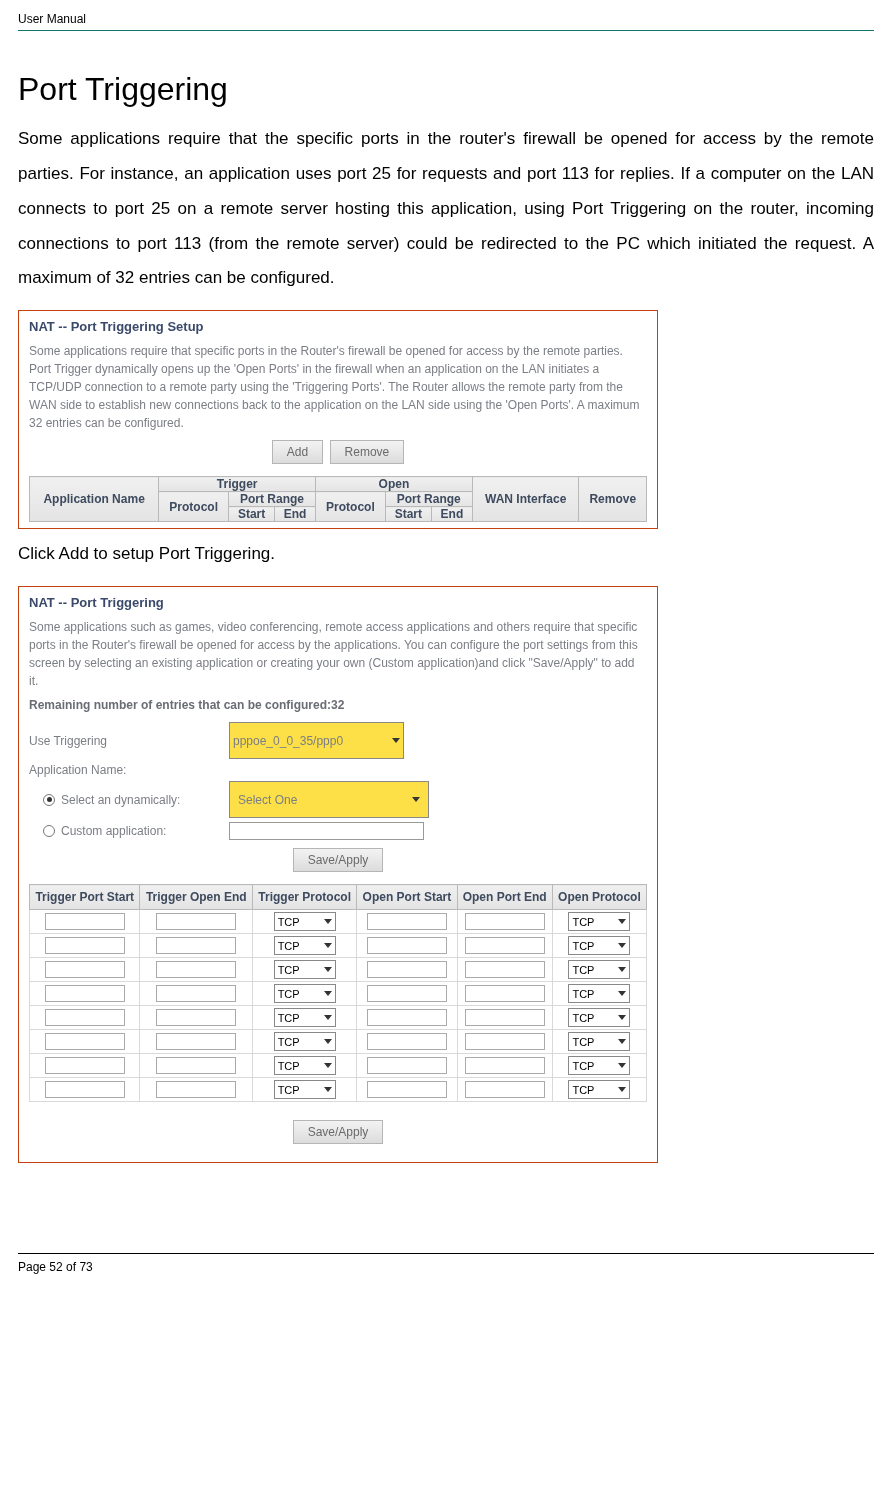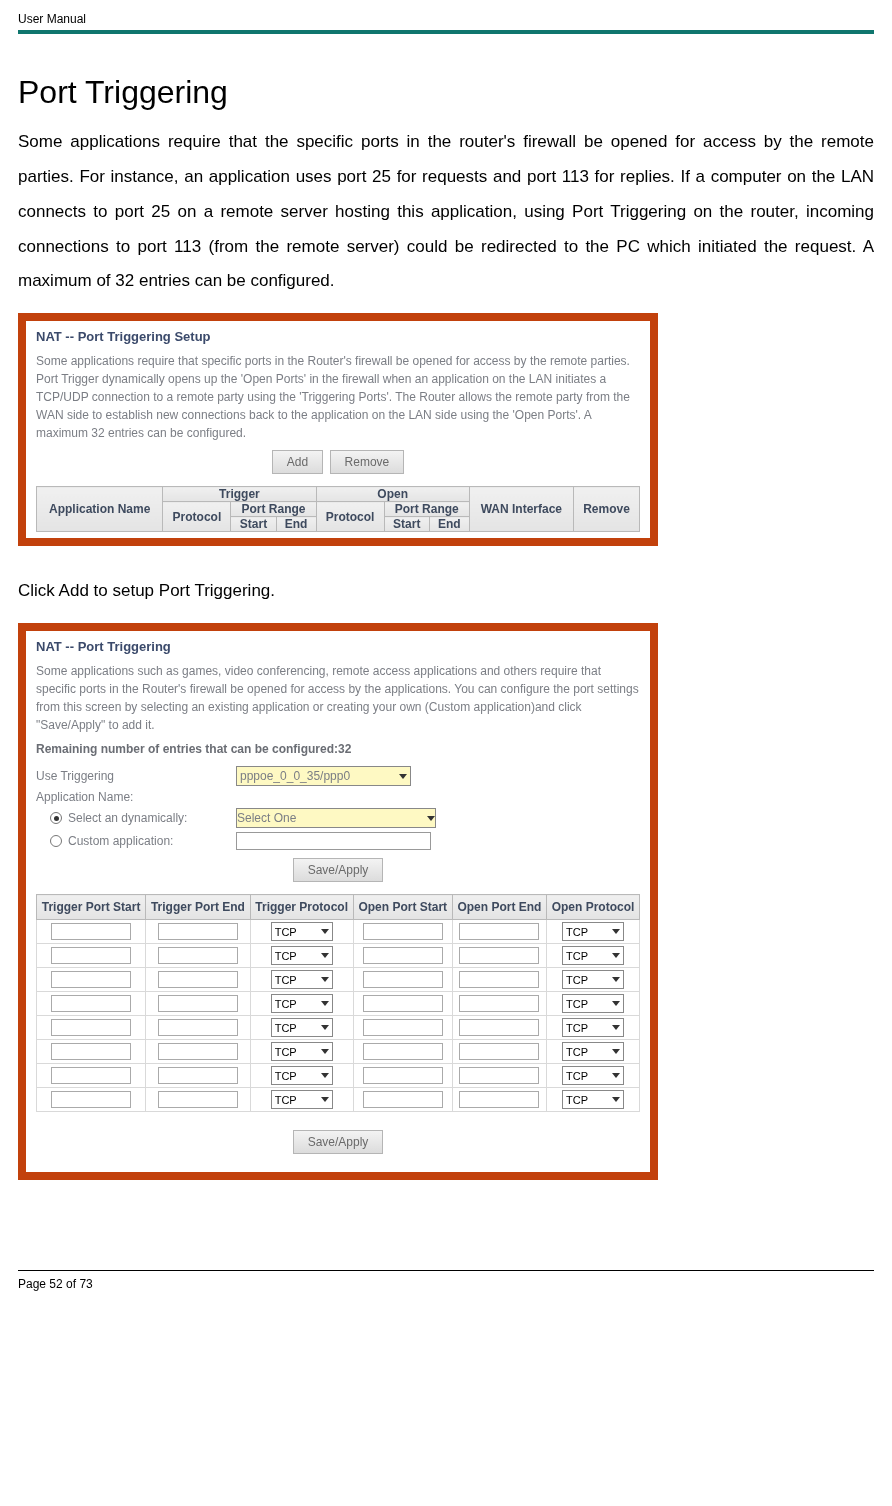--- a/index.html
+++ b/index.html
@@ -7,40 +7,40 @@
     font-family: Arial, sans-serif;
     background: #fff;
     width: 892px;
     margin: 0 auto;
     padding: 12px 18px 20px 18px;
     color: #000;
   }
   .header-line {
     font-size: 12px;
     padding-bottom: 4px;
-    border-bottom: 4px solid #0f766e;
+    border-bottom: 1px solid #0f766e;
     margin-bottom: 40px;
   }
   h1 {
     font-size: 32px;
     font-weight: normal;
     margin-bottom: 14px;
   }
   .body-text {
     font-size: 17px;
     line-height: 2.05;
     text-align: justify;
     margin-bottom: 14px;
   }
   .screenshot {
-    border: 8px solid #c2410c;
+    border: 1px solid #c2410c;
     width: 640px;
     background: #fff;
     padding: 8px 10px 6px 10px;
-    margin-bottom: 28px;
+    margin-bottom: 8px;
   }
   .ss-title {
     color: #3b4a6b;
     font-weight: bold;
     font-size: 13px;
     margin-bottom: 8px;
   }
   .ss-desc {
     color: #7b7e85;
     font-size: 12px;
@@ -73,25 +73,25 @@
     background: linear-gradient(#f0f0f0,#e4e4e4);
     color: #3e4a5e;
     font-weight: bold;
     padding: 0 6px;
     text-align: center;
   }
   
   .form-row { display: flex; align-items: center; font-size: 12px; color: #7b7e85; margin-bottom: 4px; }
   .form-row .lbl { width: 200px; }
   .sel {
-    background: #fef9c3;
+    background: #fde047;
     border: 1px solid #888;
     font-size: 12px;
     padding: 1px 2px;
-    height: 20px;
+    height: 37px;
   }
   .sel.wide { width: 175px; }
   .sel.wider { width: 200px; }
   .txt {
     border: 1px solid #999;
     height: 18px;
     width: 195px;
     font-size: 12px;
   }
   .radio-dot {
@@ -204,40 +204,40 @@
       <span>pppoe_0_0_35/ppp0</span>
       <span class="dd-arrow"></span>
     </span>
   </div>
   <div class="form-row">
     <span class="lbl">Application Name:</span>
   </div>
   <div class="form-row" style="padding-left:14px;">
     <span class="radio-dot sel"></span>
     <span style="width:168px;">Select an dynamically:</span>
-    <span class="sel wider" style="display:inline-flex;align-items:center;justify-content:space-between;padding:0 0;">
+    <span class="sel wider" style="display:inline-flex;align-items:center;justify-content:space-between;padding:0 8px;">
       <span>Select One</span>
       <span class="dd-arrow"></span>
     </span>
   </div>
   <div class="form-row" style="padding-left:14px;">
     <span class="radio-dot"></span>
     <span style="width:168px;">Custom application:</span>
     <input class="txt" style="">
   </div>
 
   <div class="btn-row">
     <button class="ui-btn">Save/Apply</button>
   </div>
 
   <table class="t2">
     <thead>
       <tr>
         <th>Trigger Port Start</th>
-        <th>Trigger Port End</th>
+        <th>Trigger Open End</th>
         <th>Trigger Protocol</th>
         <th>Open Port Start</th>
         <th>Open Port End</th>
         <th>Open Protocol</th>
       </tr>
     </thead>
     <tbody id="t2body">
         <tr>
           <td><input class="cell-input" style=""></td>
           <td><input class="cell-input" style=""></td>

